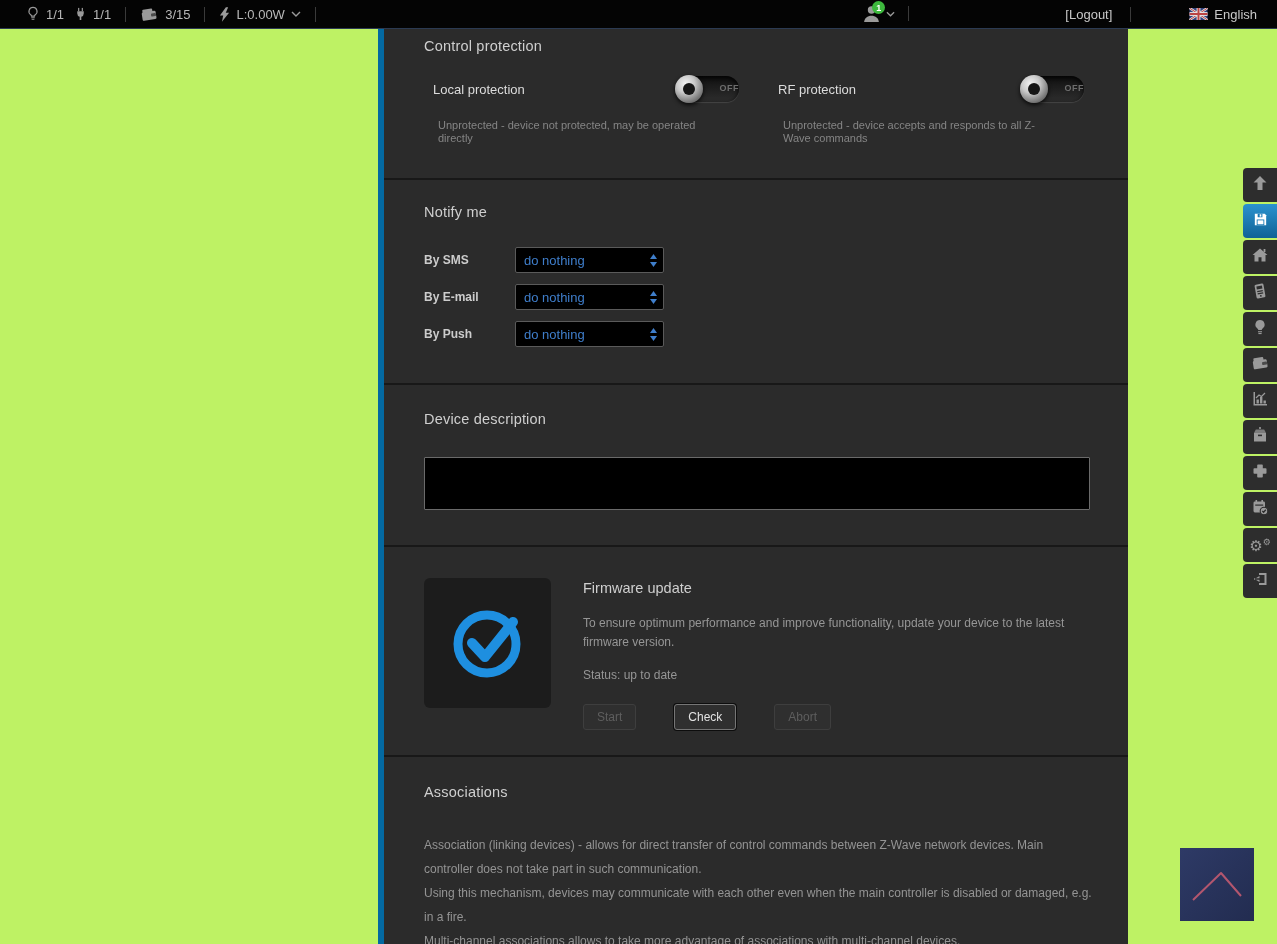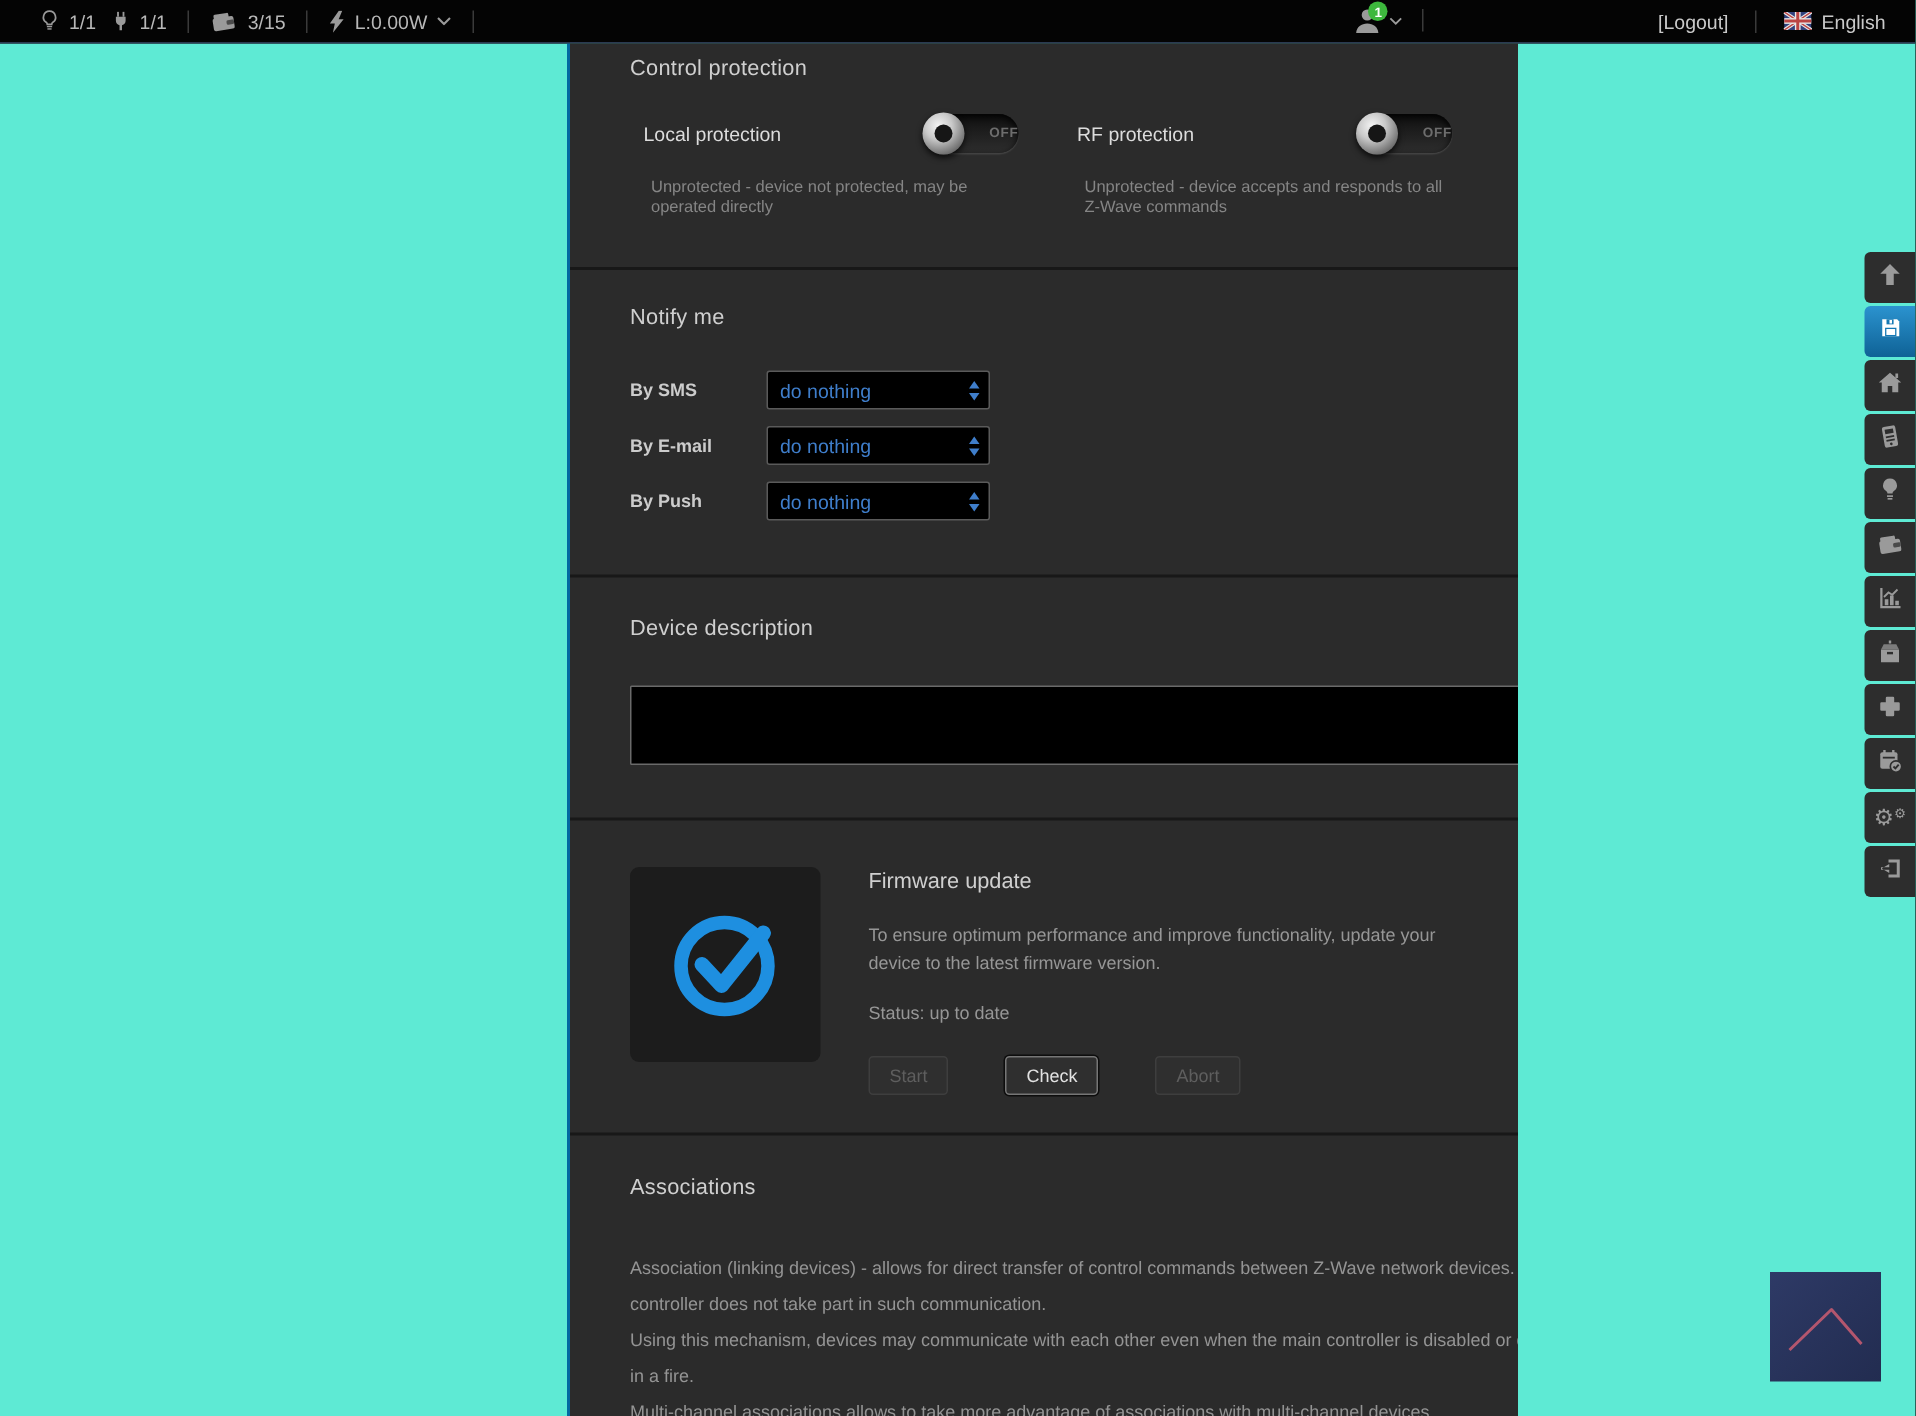--- a/index.html
+++ b/index.html
@@ -1,40 +1,40 @@
 <!DOCTYPE html>
 <html><head>
 <meta charset="utf-8">
 <style>
   * { margin:0; padding:0; box-sizing:border-box; }
   html,body { background:#000; }
   body { font-family:"Liberation Sans", sans-serif; }
-  .screen { position:relative; width:1277px; height:944px; background:#5eead4; overflow:hidden; }
+  .screen { position:relative; width:1277px; height:944px; background:#bef264; overflow:hidden; }
 
   
   .topbar { position:absolute; top:0; left:0; width:1277px; height:29px;
     background:#040404; border-bottom:1px solid #2b3a52;
     display:flex; align-items:center; justify-content:space-between;
     color:#b8b8b8; font-size:13px; }
   .tb-left, .tb-right { display:flex; align-items:center; gap:10px; }
   .tb-left { padding-left:26px; }
   .tb-right { padding-right:20px; }
   .tb-item { display:flex; align-items:center; gap:6px; cursor:pointer; }
   .tb-sep { width:1px; height:15px; background:#3a3a3a; margin:0 4px; }
   .tb-icon { display:inline-flex; align-items:center; }
   .user-wrap { position:relative; display:flex; align-items:center; gap:4px; }
   .badge { position:absolute; top:-3px; right:10px; width:13px; height:13px; border-radius:50%;
     background:#3db83d; color:#fff; font-size:9px; font-weight:bold;
     display:flex; align-items:center; justify-content:center; }
   .logout { color:#c9c9c9; cursor:pointer; }
-  .lang { display:flex; align-items:center; gap:6px; color:#c9c9c9; cursor:pointer; }
-
-  
-  .content { position:absolute; left:378px; top:29px; width:634px; height:915px;
-    background:#2b2b2b; border-left:2px solid #0369a1; display:flex; flex-direction:column; }
+  .lang { display:flex; align-items:center; gap:6px; color:#c9c9c9; cursor:pointer;margin-left:40px; }
+
+  
+  .content { position:absolute; left:378px; top:29px; width:750px; height:915px;
+    background:#2b2b2b; border-left:6px solid #0369a1; display:flex; flex-direction:column; }
   .sec { padding:0 44px 0 40px; overflow:hidden; }
   .sec + .sec { border-top:2px solid #181818; }
   .sec-title { color:#cfcfcf; font-size:14.5px; letter-spacing:.2px; }
 
   
   .sec-control { height:149px; }
   .sec-control .sec-title { padding-top:9px; }
   .cp-cols { display:flex; gap:30px; margin-top:22px;align-items:flex-end; }
   .cp-col { width:340px; }
   .cp-row { display:flex; align-items:center; justify-content:space-between; }

